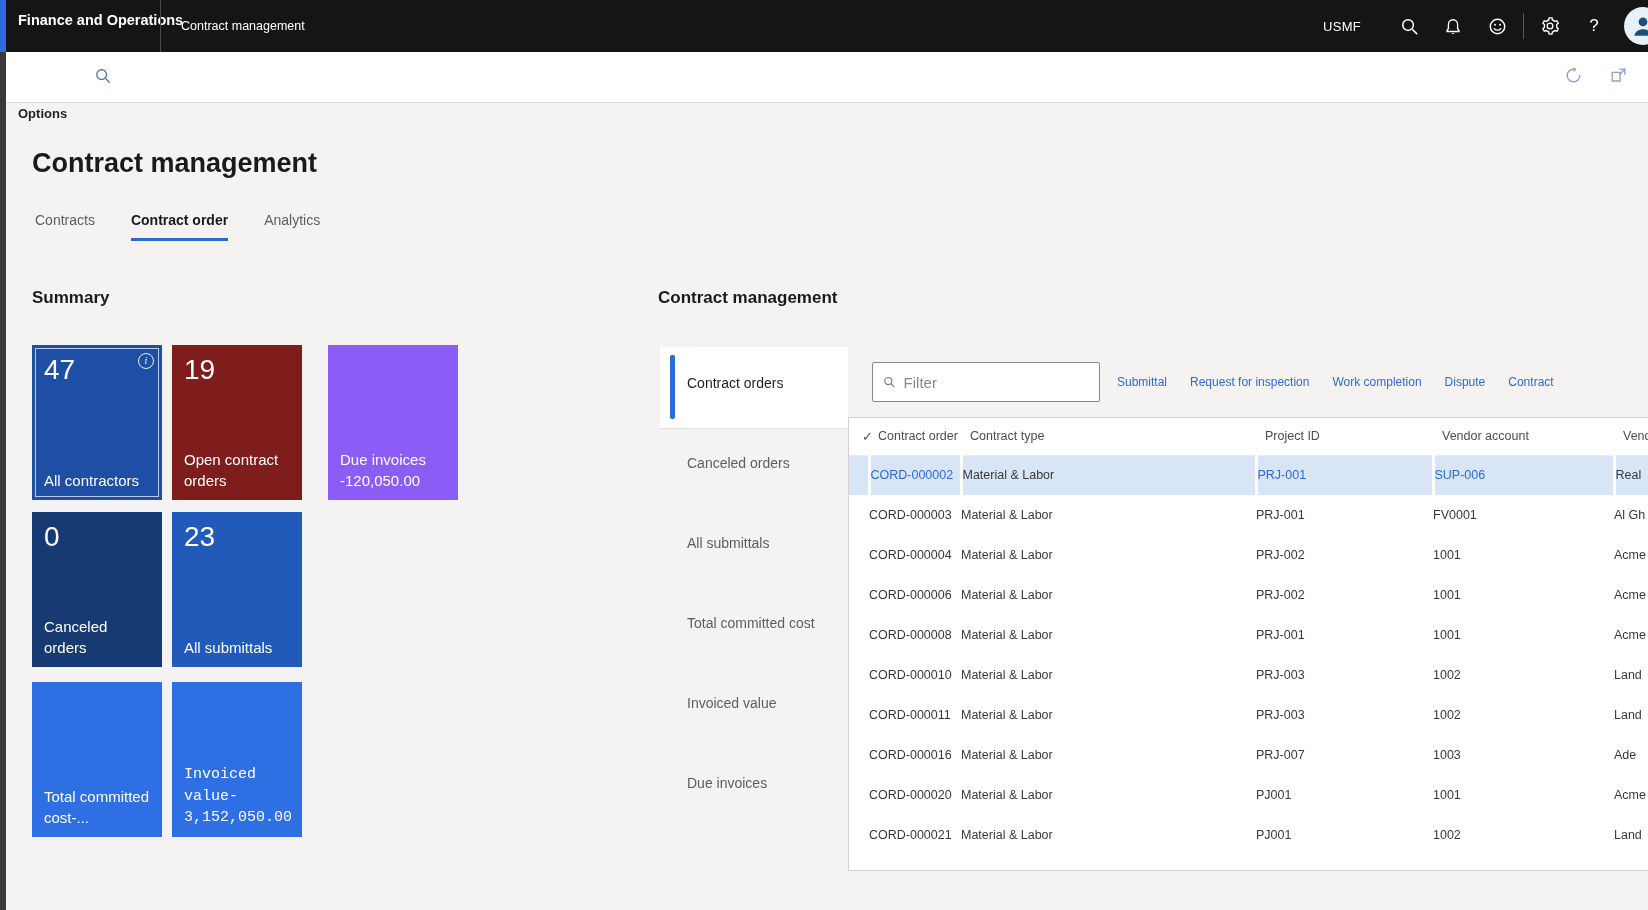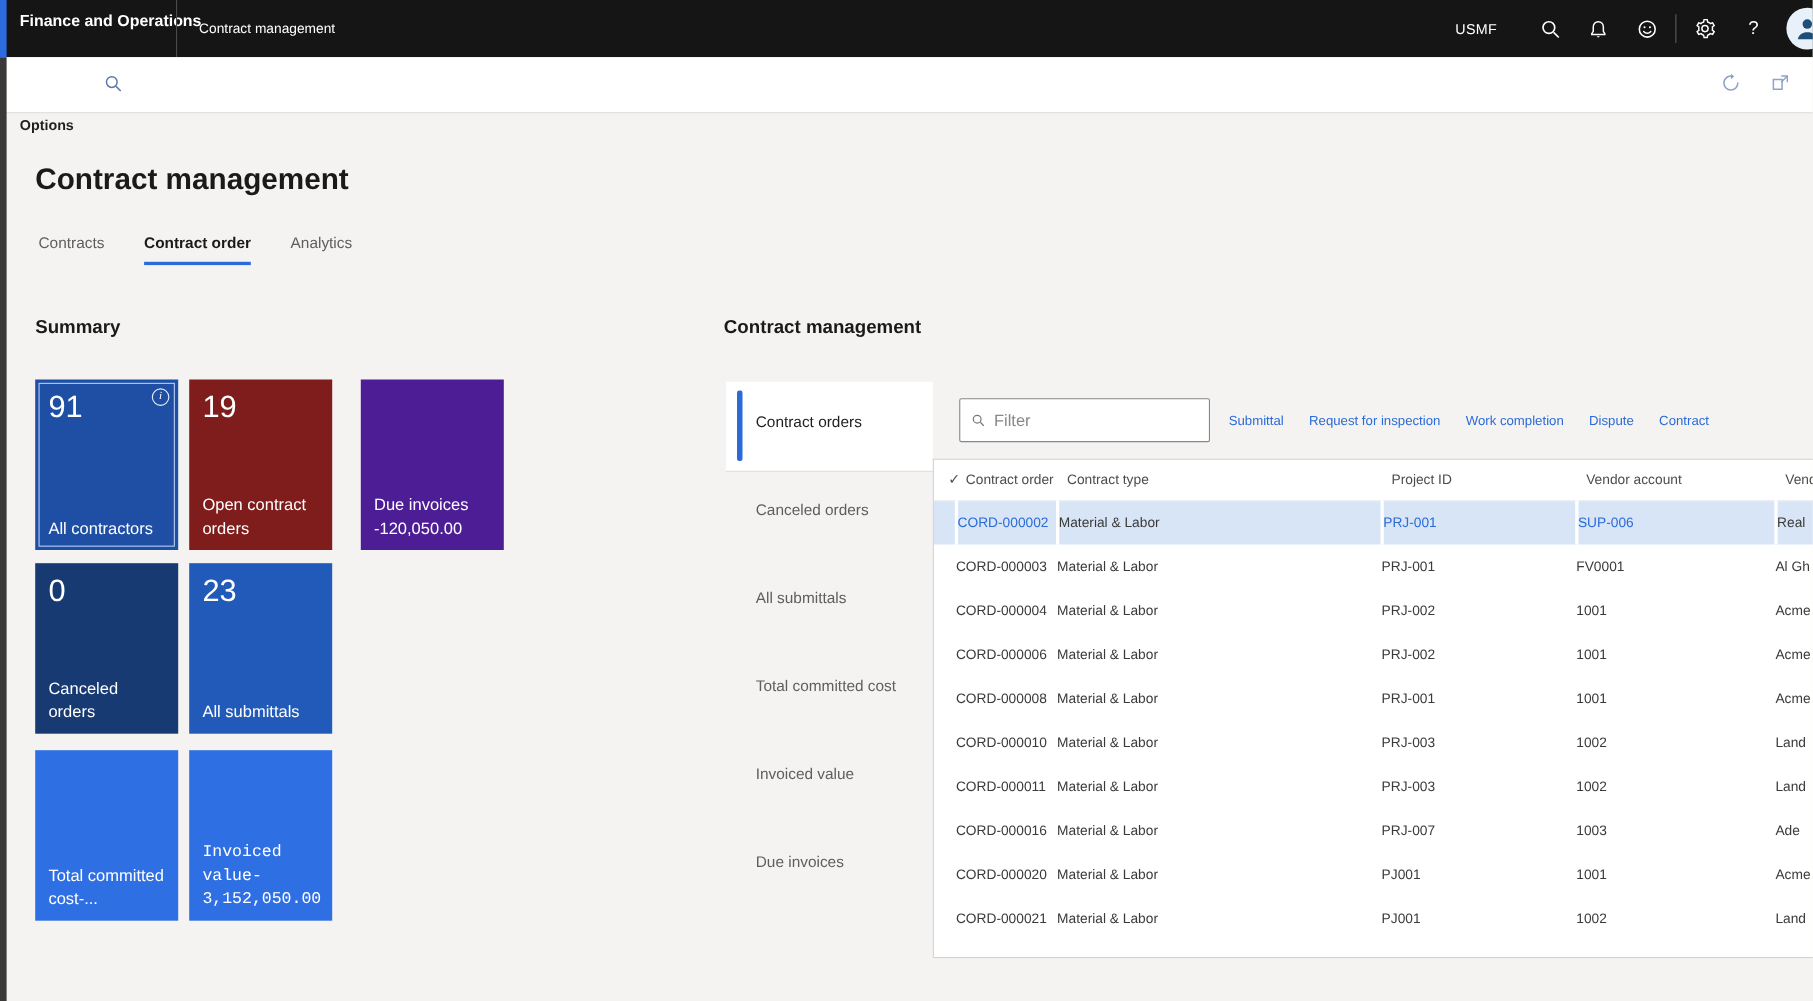--- a/index.html
+++ b/index.html
@@ -158,29 +158,29 @@
 <div class="page-title">Contract management</div>
 <div class="tabs">
   <span class="tab">Contracts</span>
   <span class="tab sel">Contract order</span>
   <span class="tab">Analytics</span>
 </div>
 
 <div class="sec-head" style="left:32px; top:288px;">Summary</div>
 
 <div class="tile selected" style="left: 32px; top: 345px; background: rgb(30, 79, 165);">
-  <div class="num">91</div>
+  <div class="num">47</div>
   <div class="tile-info">i</div>
   <div class="lbl">All contractors</div>
 </div>
 <div class="tile" style="left: 172px; top: 345px; background: #7f1d1d;">
   <div class="num">19</div>
   <div class="lbl">Open contract orders</div>
 </div>
-<div class="tile" style="left: 328px; top: 345px; background: #4c1d95;">
+<div class="tile" style="left: 328px; top: 345px; background: #8b5cf6;">
   <div class="lbl">Due invoices -120,050.00</div>
 </div>
 <div class="tile" style="left: 32px; top: 512px; background: rgb(23, 58, 114);">
   <div class="num">0</div>
   <div class="lbl">Canceled orders</div>
 </div>
 <div class="tile" style="left: 172px; top: 512px; background: rgb(33, 90, 184);">
   <div class="num">23</div>
   <div class="lbl">All submittals</div>
 </div>

